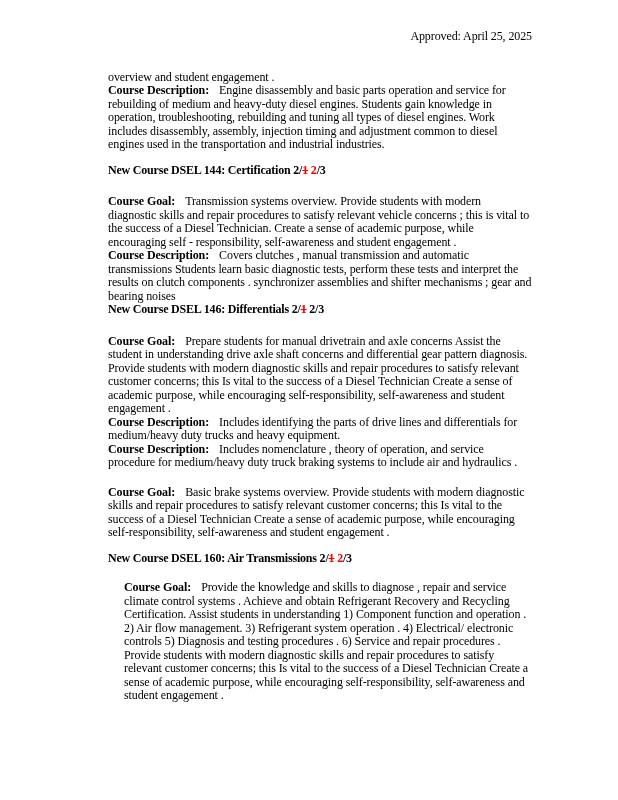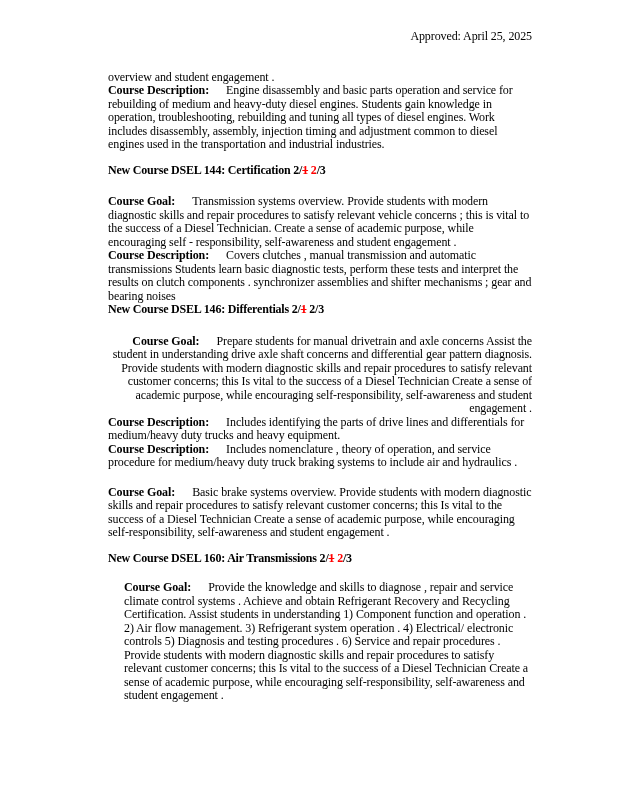--- a/index.html
+++ b/index.html
@@ -24,37 +24,37 @@
     text-align: right;
   }
   .content {
     margin: 27px 86px 0 108px;
   }
   .para {
     margin: 0;
   }
   .runin-label {
     font-weight: bold;
-    padding-right: 17px;
+    padding-right: 10px;
   }
   .course-heading {
     font-weight: bold;
     letter-spacing: -0.2px;
   }
   .credit-del {
     color: #ff0000;
     text-decoration: line-through;
   }
   .credit-ins {
     color: #ff0000;
   }
   .mt-h1 { margin-top: 12px; }
   .mt-p1 { margin-top: 18px; }
   .mt-h2 { margin-top: 0; }
-  .mt-p2 { margin-top: 18px; text-align: right; }
+  .mt-p2 { margin-top: 18px; }
   .mt-h3 { margin-top: 10px; }
   .mt-p3 { margin-top: 16px; }
   .mt-h4 { margin-top: 12px; }
   .mt-p4 { margin-top: 16px; margin-left: 16px; }
 </style>
 </head>
 <body>
 
 <div class="page">
 

